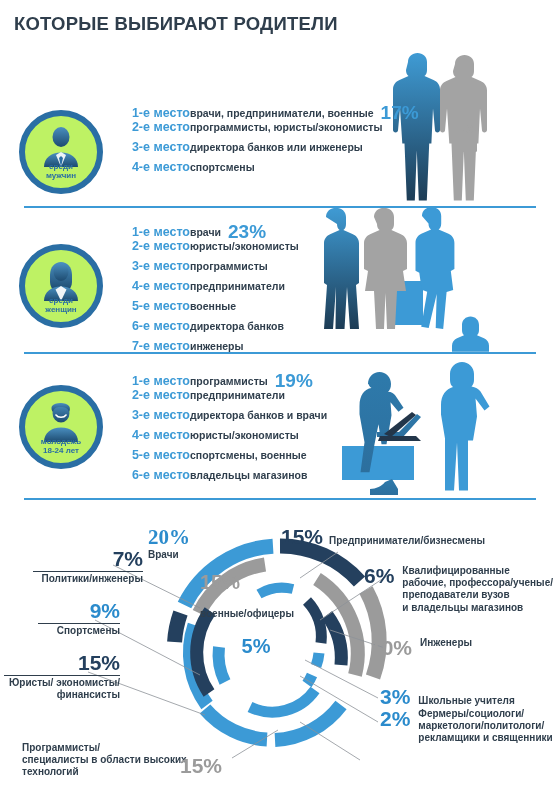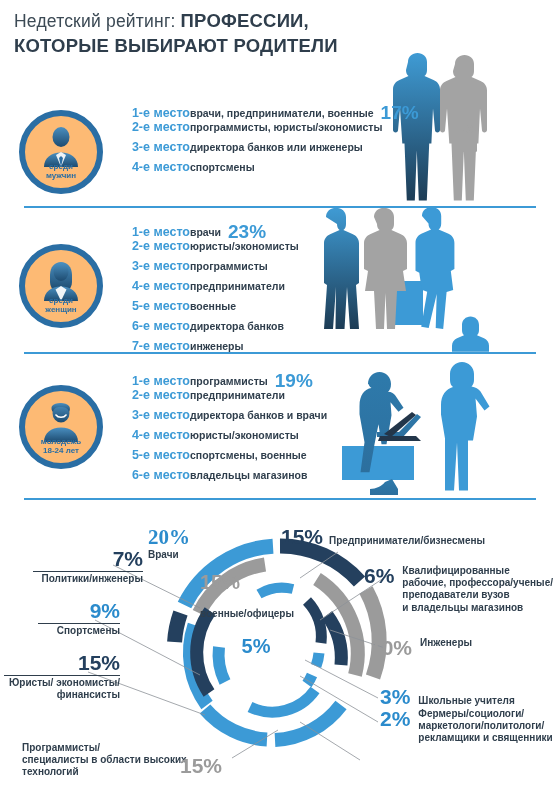--- a/index.html
+++ b/index.html
@@ -16,21 +16,21 @@
   .header .line1 { font-size: 17.5px; color: #3c4a55; letter-spacing: .2px; white-space: nowrap; }
   .header .line1 b { font-weight: bold; color: #2f3e4c; font-size: 18.5px; }
   .header .line2 { font-size: 18.5px; font-weight: bold; color: #2f3e4c; letter-spacing: .2px; margin-top: 3px; }
 
   
   .section { position: absolute; left: 0; width: 560px; }
   .divider { position: absolute; left: 24px; width: 512px; height: 2px; background: #3c9ad6; }
 
   .badge {
     position: absolute; width: 84px; height: 84px; border-radius: 50%;
-    background: #fdba74;
+    background: #bef264;
     border: 6px solid #2a6ea4;
     display: flex; align-items: flex-end; justify-content: center;
   }
   .badge .person {
     position: absolute; left: 50%; top: 9px; transform: translateX(-50%);
     width: 46px; height: 46px;
   }
   .badge .blabel {
     position: relative; z-index: 3; text-align: center; width: 100%;
     font-size: 8px; font-weight: bold; color: #2a6ea4; line-height: 1.05;
@@ -61,21 +61,20 @@
   .pct-gray { color: #9b9b9b; }
   .pct-navy { color: #24405e; }
   .ul { position: absolute; height: 1px; background: #2f3e4c; }
 </style>
 </head>
 <body>
 
 <div id="page">
 
   <div class="header">
-    <div class="line1"><span>Недетский  рейтинг:</span> <b>ПРОФЕССИИ,</b></div>
     <div class="line2">КОТОРЫЕ ВЫБИРАЮТ РОДИТЕЛИ</div>
   </div>
 
   <svg class="sil" style="left:378px; top:52px;" width="122" height="152" viewBox="0 0 122 152">
     <defs>
       <linearGradient id="gblue1" x1="0" y1="0" x2="0" y2="1">
         <stop offset="0" stop-color="#3f9bd4"></stop>
           <stop offset="1" stop-color="#1d3c55"></stop>
       </linearGradient>
     </defs>

